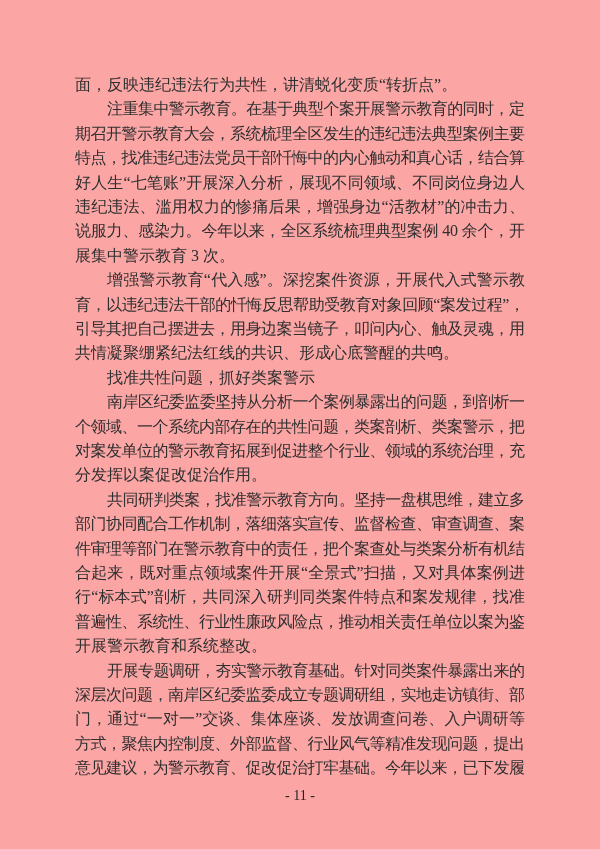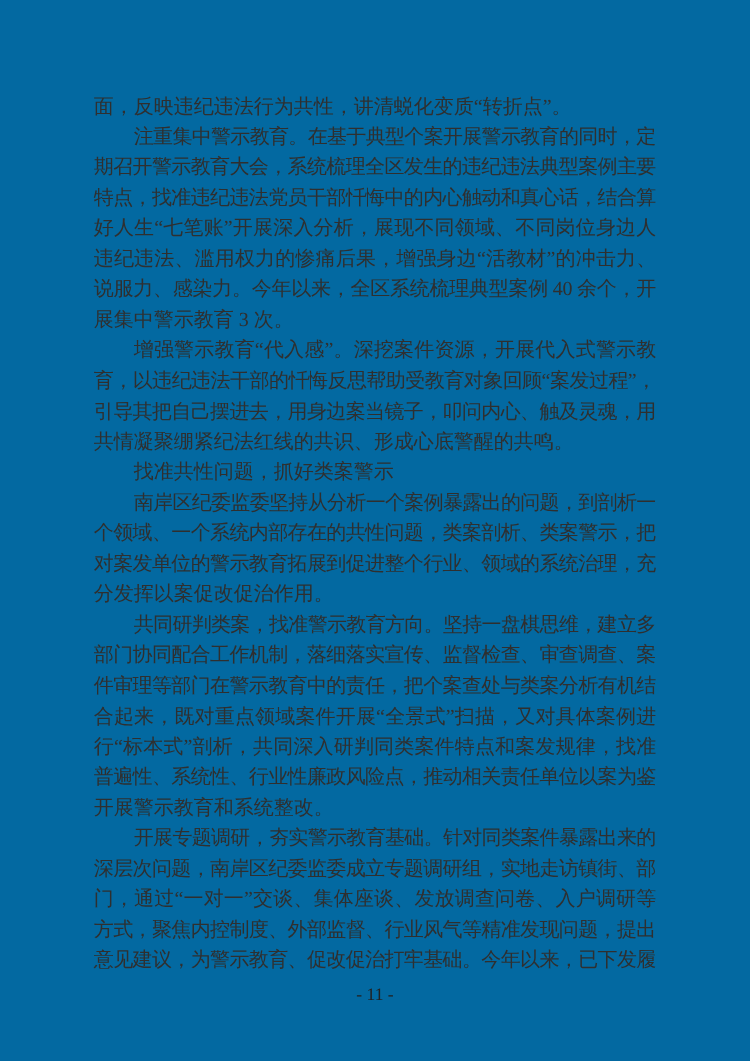--- a/index.html
+++ b/index.html
@@ -7,21 +7,21 @@
     padding: 0;
     width: 600px;
     height: 849px;
     background: #ffffff;
     font-family: "Liberation Serif", serif;
   }
   .page {
     position: relative;
     width: 600px;
     height: 849px;
-    background: #0369a1;
+    background: #fca5a5;
     overflow: hidden;
   }
   svg.doc {
     display: block;
     width: 600px;
     height: 849px;
   }
   svg.doc text {
     font-family: "Liberation Serif", "DejaVu Serif", serif;
     font-size: 16px;

